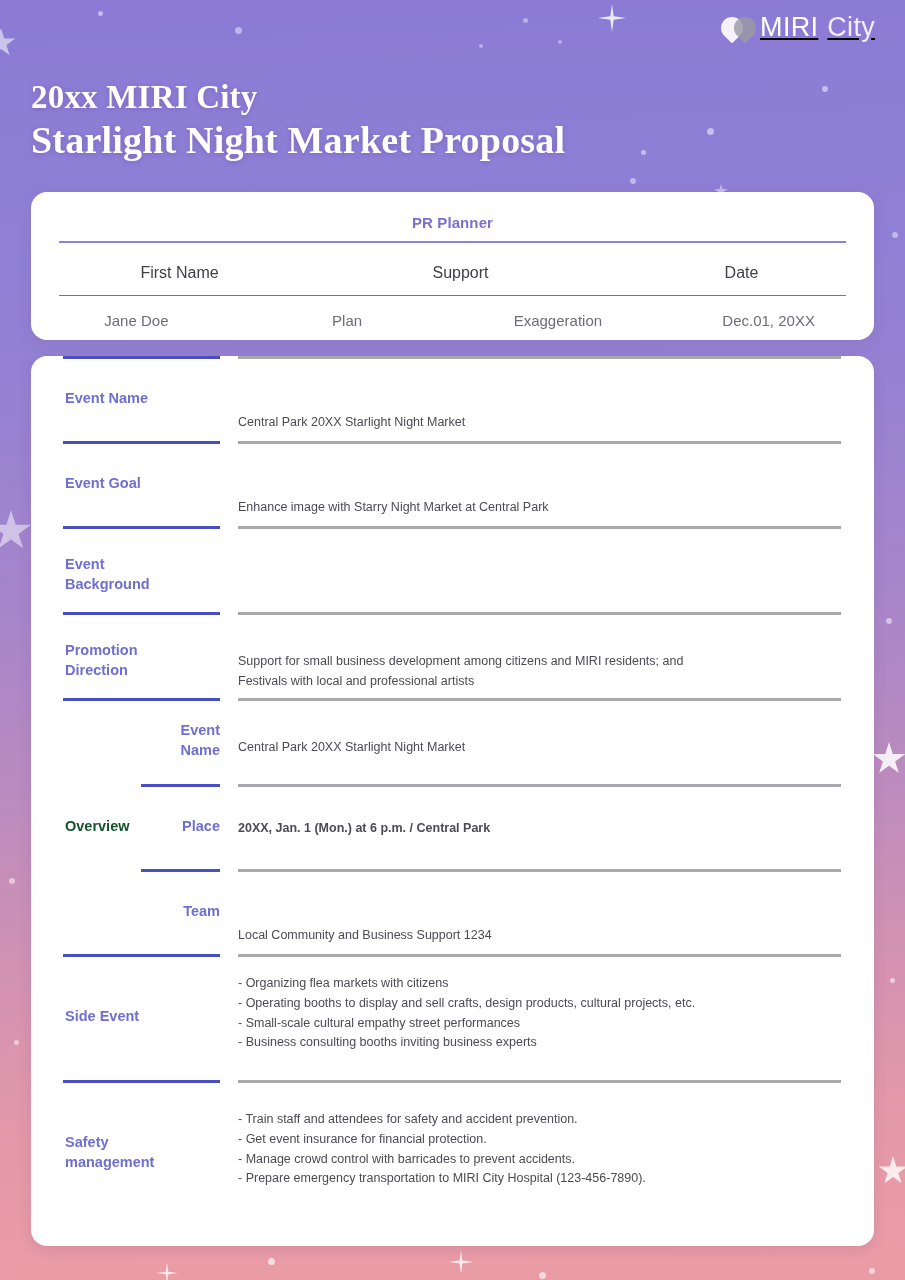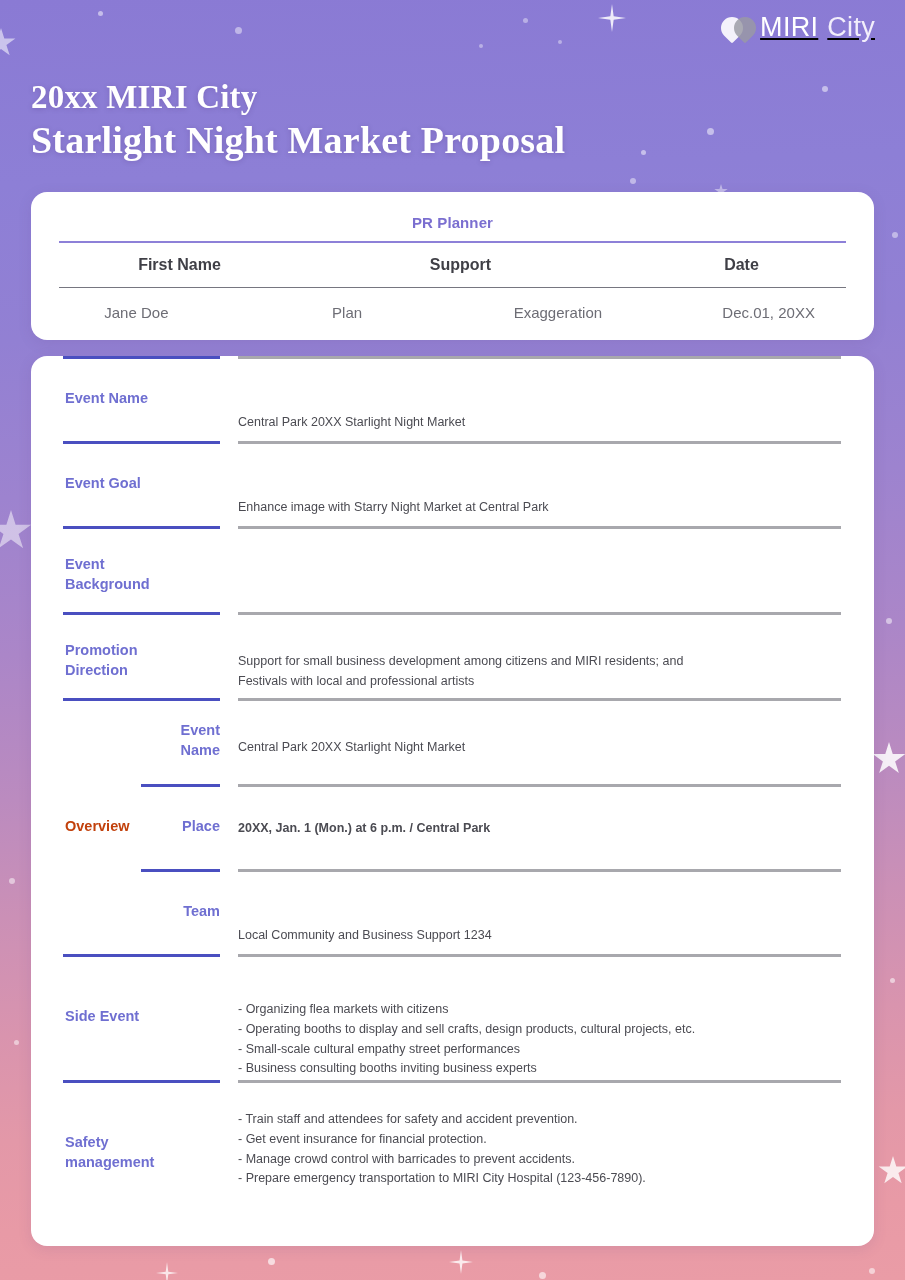--- a/index.html
+++ b/index.html
@@ -83,22 +83,23 @@
   .planner-title {
     text-align:center; color:#7b6fd0; font-size:15px;
     font-weight:700; padding-top:22px; letter-spacing:.1px;
   }
   .planner-rule {
     height:2px; background:#8d80d8; margin:10px 28px 0 28px;
   }
   .planner-grid { display:flex; }
   .planner-grid > div { flex:1; text-align:center; }
   .planner-head > div {
-    font-size:16px; font-weight:700; color:#3f3f46;
+    font-size:16px; font-weight:400; color:#3f3f46;
     padding:13px 0 13px 16px;
+    margin-top:8px;
   }
   .planner-sep { height:1px; background:#767680; margin:0 28px; }
   .planner-vals > div {
     font-size:15px; color:#6d6d75; padding:16px 0 0 0;
   }
 
   
   .rows { position:relative; padding:0 0; }
   .row { display:flex; position:relative; }
   .label-col {
@@ -129,21 +130,21 @@
   .value-text .ln { display:block; }
 
   
   .ov-wrap { display:flex; position:relative; }
   .ov-left {
     width:189px; flex:0 0 189px; position:relative;
     display:flex; align-items:center;
   }
   .ov-left-label {
     position:absolute; left:34px; top:50%; transform:translateY(-50%);
-    color:#c2410c; font-size:14.5px; font-weight:700;
+    color:#14532d; font-size:14.5px; font-weight:700;
   }
   .ov-sub { flex:1; }
 </style>
 </head>
 <body>
 
 <div class="bg-deco">
   <div class="sparkle" style="left:598px;top:4px;width:28px;height:28px;opacity:.85;"></div>
   <div class="star" style="left:-14px;top:28px;width:30px;height:30px;opacity:.55;"></div>
   <div class="star" style="left:-10px;top:510px;width:42px;height:42px;opacity:.5;"></div>
@@ -315,21 +316,21 @@
       </div>
     </div>
 
     <div class="row" style="height:126px;">
       <div class="label-col">
         <div class="bar"></div>
         <div class="row-label">Side Event</div>
       </div>
       <div class="value-col">
         <div class="vline"></div>
-        <div class="value-text" style="padding-top:46px;">
+        <div class="value-text" style="padding-top:20px;">
           <span class="ln">- Organizing flea markets with citizens</span>
           <span class="ln">- Operating booths to display and sell crafts, design products, cultural projects, etc.</span>
           <span class="ln">- Small-scale cultural empathy street performances</span>
           <span class="ln">- Business consulting booths inviting business experts</span>
         </div>
       </div>
     </div>
 
     <div class="row" style="height:130px;">
       <div class="label-col">

